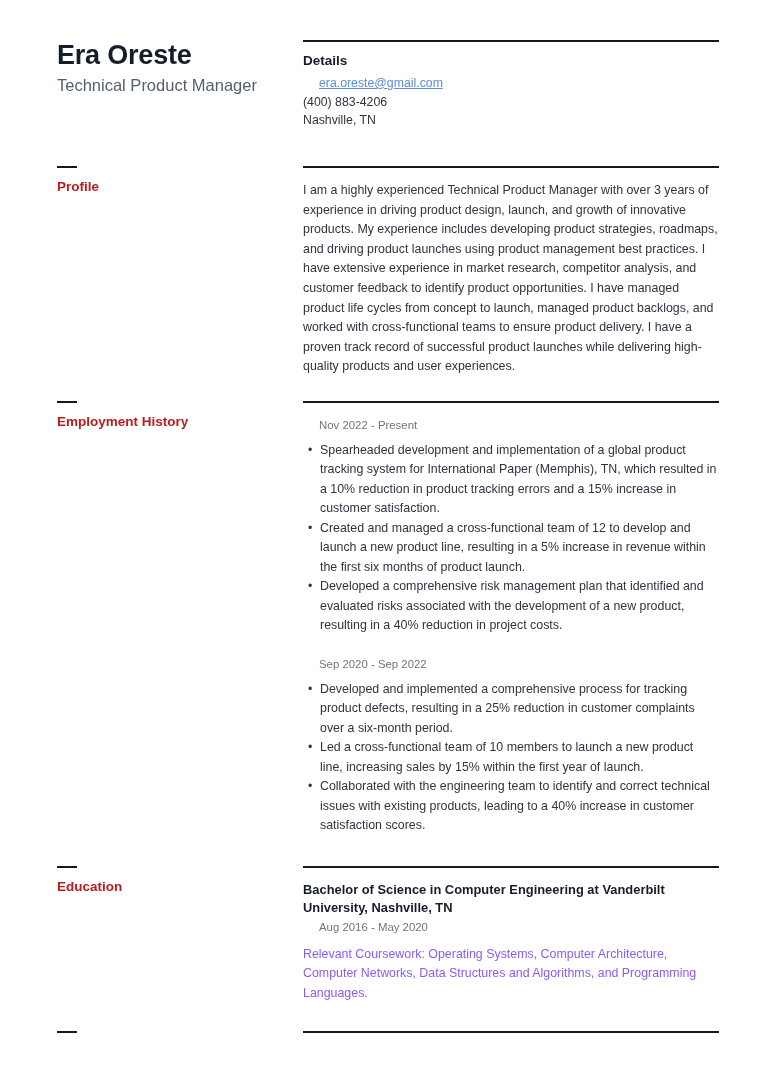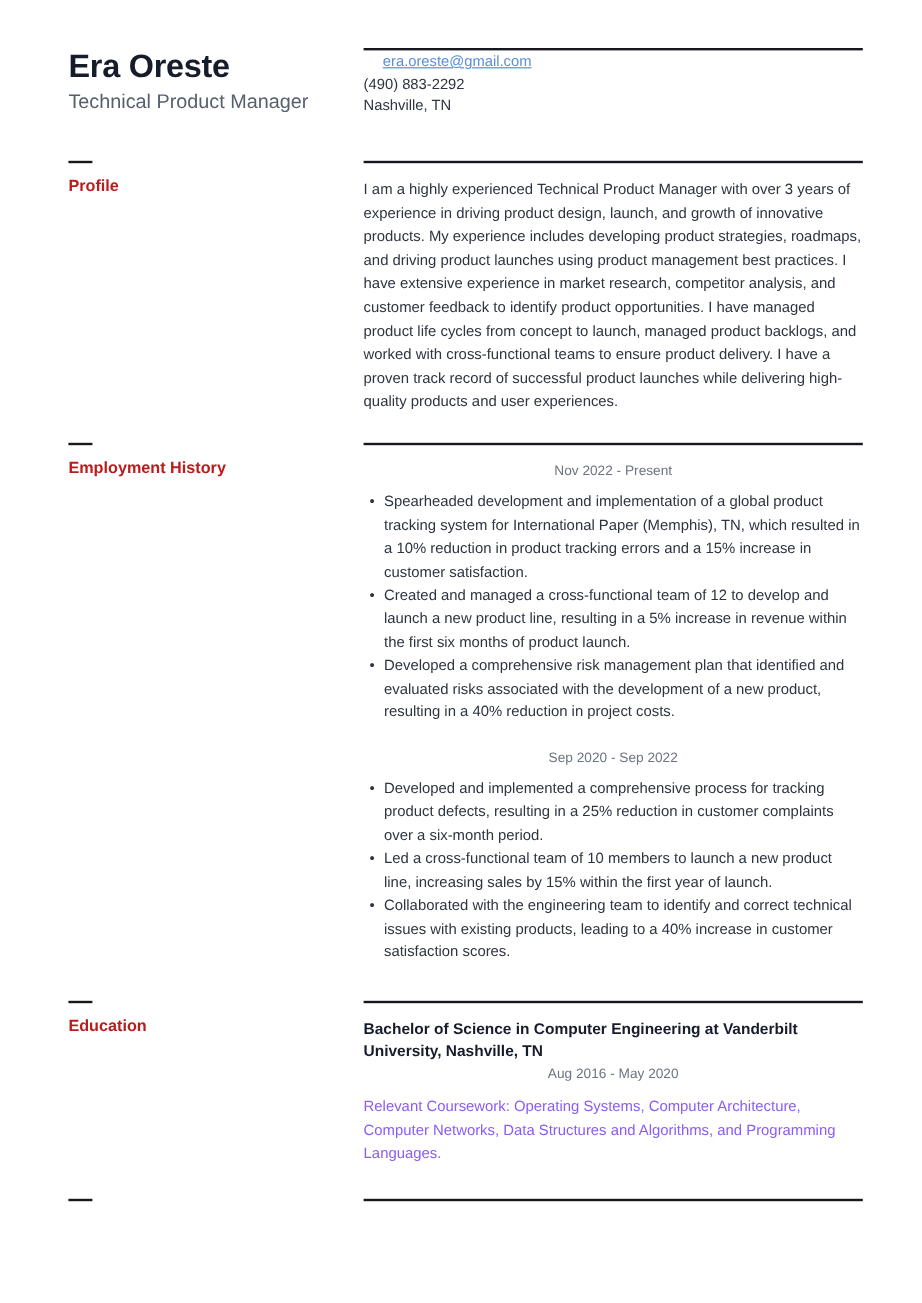--- a/index.html
+++ b/index.html
@@ -113,22 +113,21 @@
     font-size: 12.9px;
     font-weight: bold;
     color: #171c2b;
     line-height: 1.44;
     margin: 0;
   }
   .entry-date {
     font-size: 11.4px;
     color: #6d7580;
     line-height: 1.5;
-    margin: 1px 0 0 0;
-    text-align: center;
+    margin: 1px 0 0 16px;
   }
 
   ul.bullets {
     margin: 7px 0 0 0;
     padding: 0 0 0 17px;
     list-style: none;
   }
   ul.bullets > li {
     position: relative;
     font-size: 12.4px;
@@ -165,24 +164,25 @@
 
 <div class="page">
 
   <div class="row">
     <div class="col-left">
       <div class="name">Era Oreste</div>
       <div class="subtitle">Technical Product Manager</div>
     </div>
     <div class="col-right">
       <div class="rule"></div>
+      <div class="details-title">Details</div>
       <div>
         <a class="detail-link" href="#">era.oreste@gmail.com</a>
       </div>
-      <div class="detail-line">(490) 883-2292</div>
+      <div class="detail-line">(400) 883-4206</div>
       <div class="detail-line">Nashville, TN</div>
     </div>
   </div>
 
   <div class="row section section-profile">
     <div class="col-left">
       <div class="dash"></div>
       <div class="section-label">Profile</div>
     </div>
     <div class="col-right">

